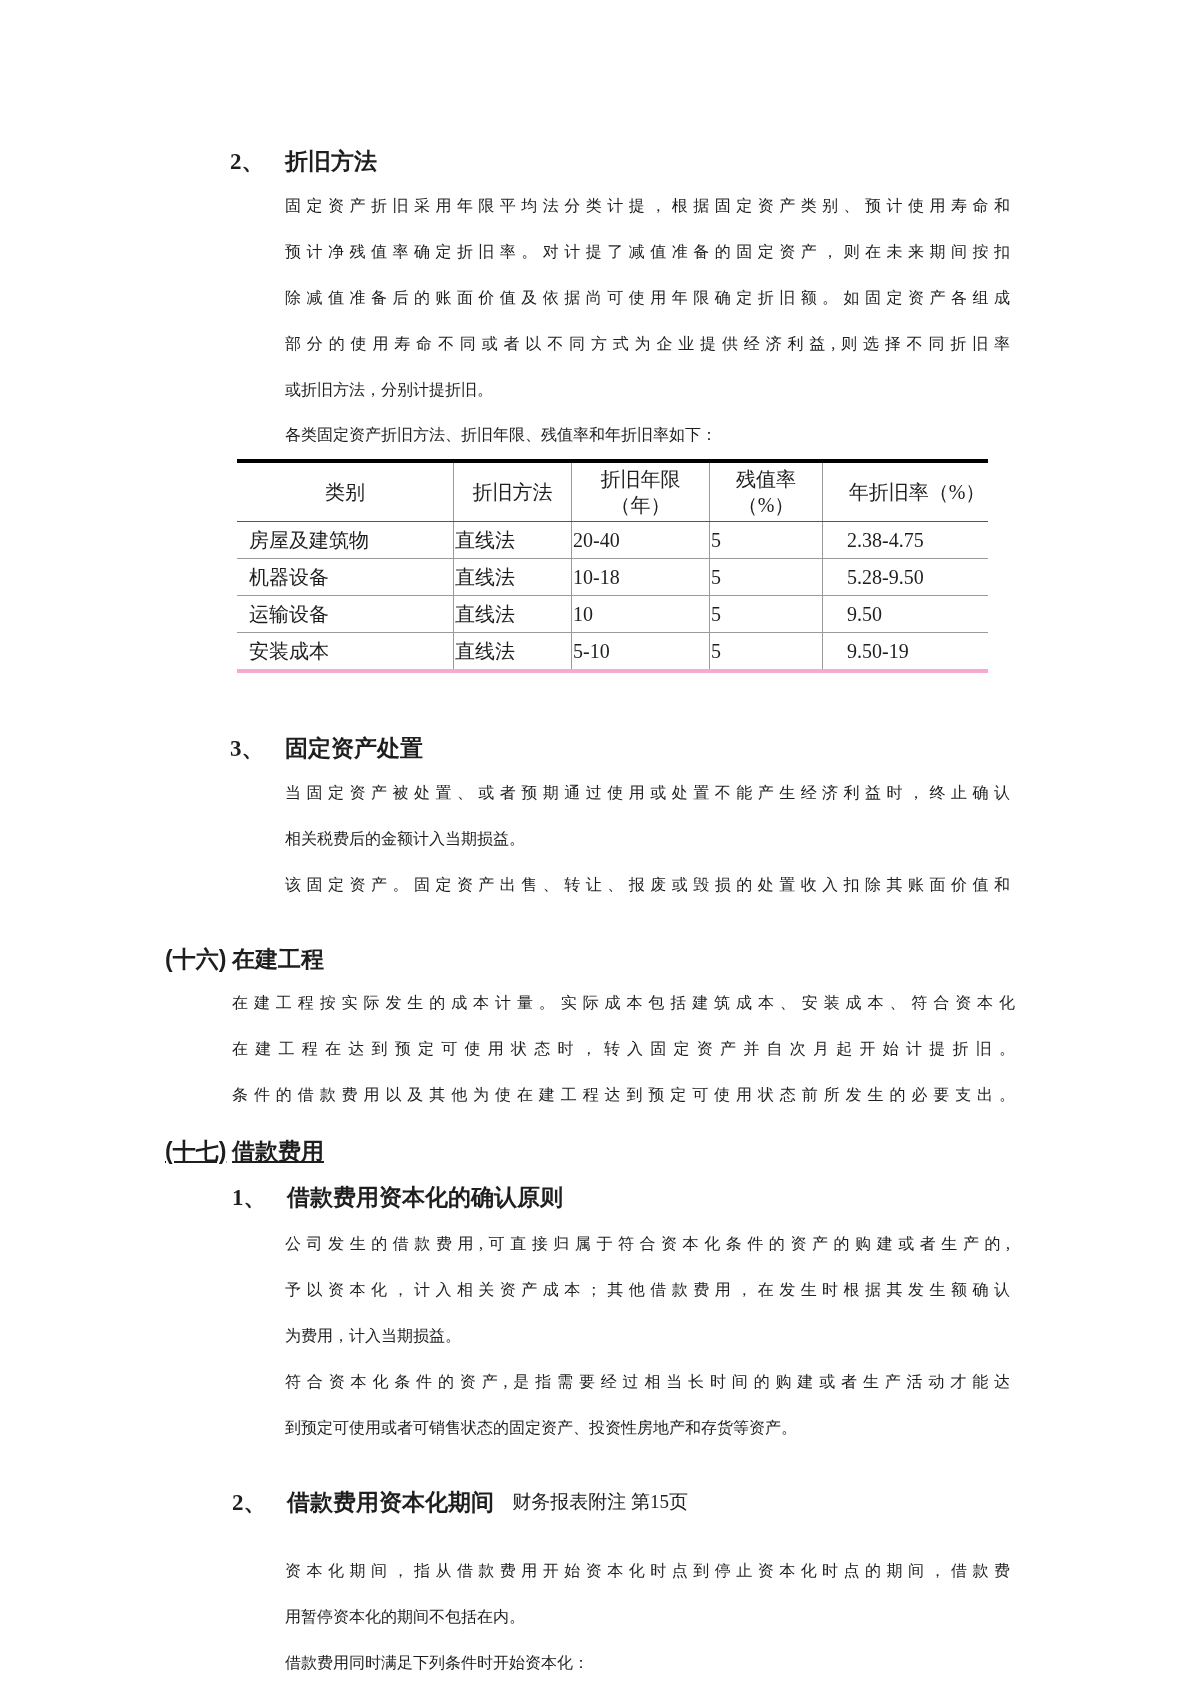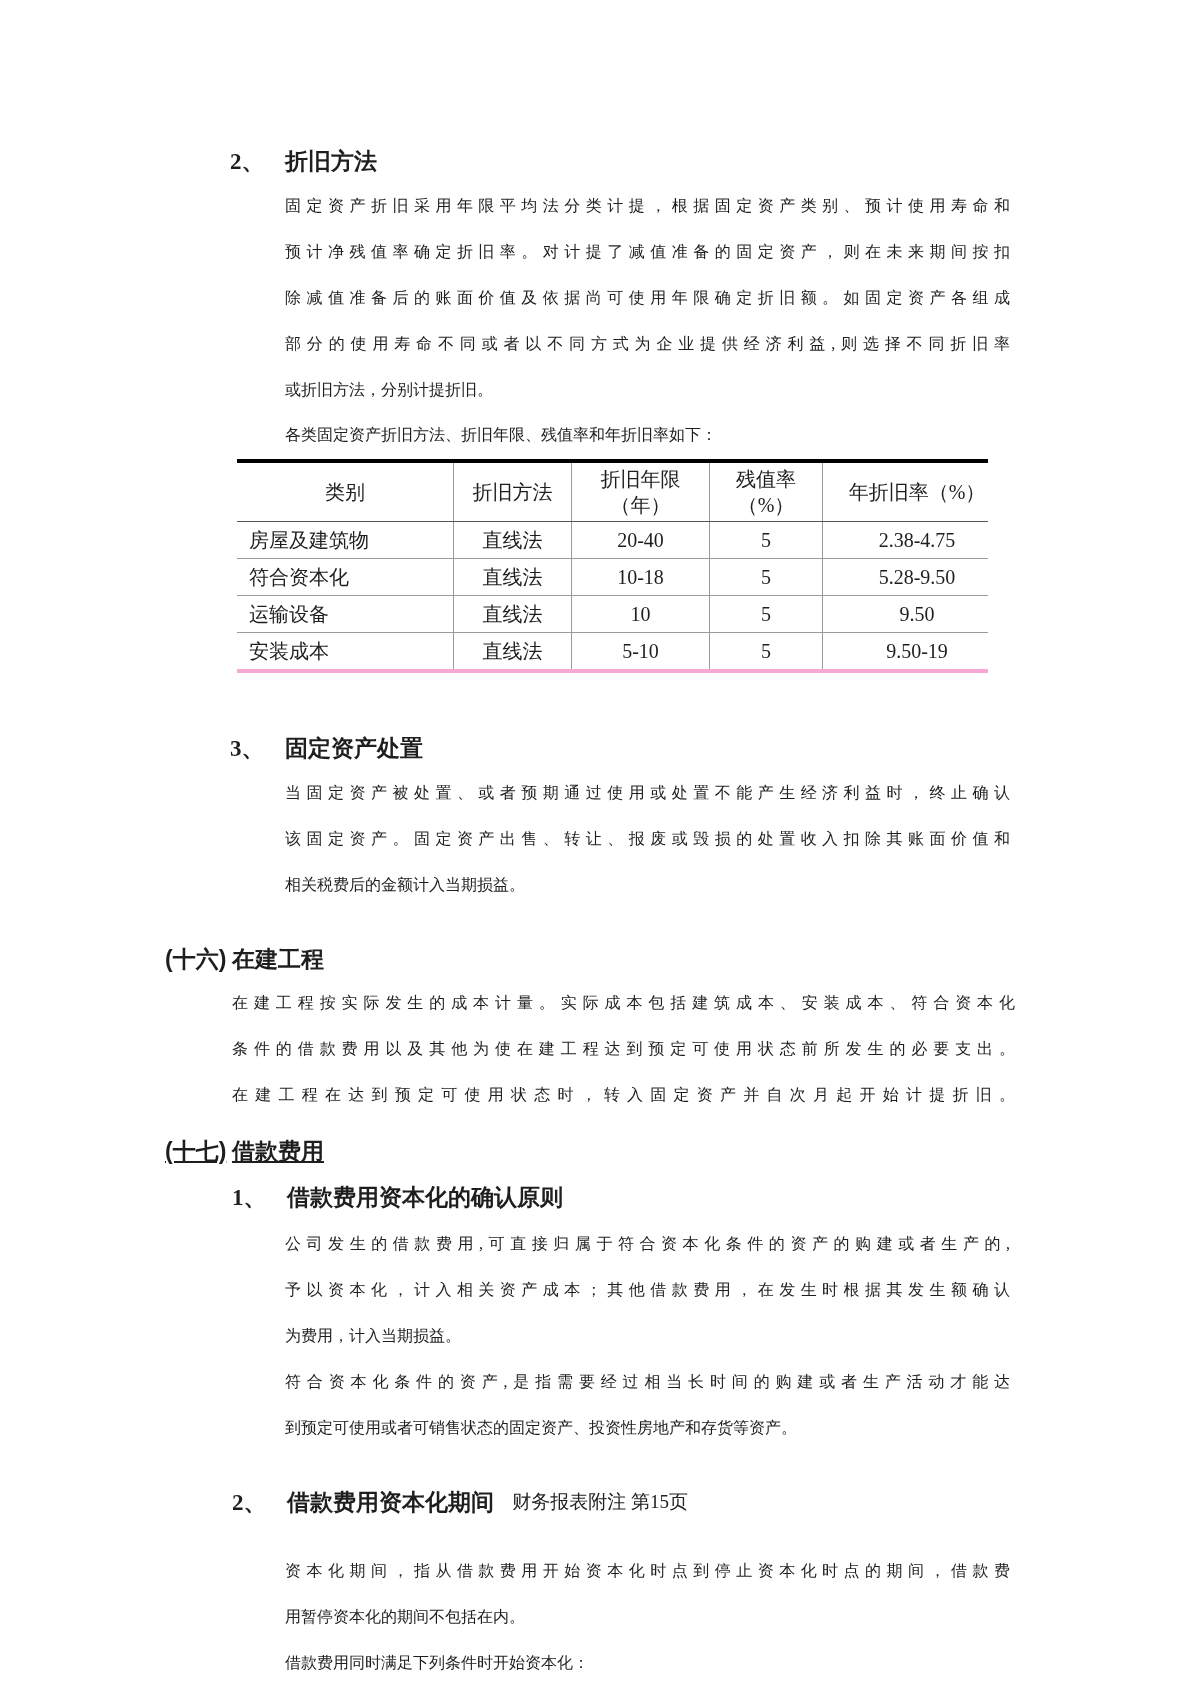--- a/index.html
+++ b/index.html
@@ -47,21 +47,21 @@
     font-weight: normal;
     height: 56px;
     text-align: center;
     vertical-align: middle;
     border-bottom: 1px solid #555;
     white-space: pre-line;
     line-height: 26px;
   }
   .tbl td {
     height: 34px;
-    text-align: center;
+    text-align: left;
     vertical-align: middle;
   }
   .tbl th + th, .tbl td + td { border-left: 1px solid #9a9a9a; }
   .tbl tbody tr + tr td { border-top: 1px solid #9a9a9a; }
   .tbl .c0 { width: 203px; }
   .tbl .c1 { width: 115px; }
   .tbl .c2 { width: 135px; }
   .tbl .c3 { width: 110px; }
   .tbl .c4 { width: 140px; padding-left: 24px; }
   .tbl td.c0 { text-align: left; padding-left: 12px; }
@@ -115,21 +115,21 @@
       </thead>
       <tbody>
         <tr>
           <td class="c0">房屋及建筑物</td>
           <td class="c1">直线法</td>
           <td class="c2">20-40</td>
           <td class="c3">5</td>
           <td class="c4">2.38-4.75</td>
         </tr>
         <tr>
-          <td class="c0">符合资本化</td>
+          <td class="c0">机器设备</td>
           <td class="c1">直线法</td>
           <td class="c2">10-18</td>
           <td class="c3">5</td>
           <td class="c4">5.28-9.50</td>
         </tr>
         <tr>
           <td class="c0">运输设备</td>
           <td class="c1">直线法</td>
           <td class="c2">10</td>
           <td class="c3">5</td>
@@ -144,32 +144,32 @@
         </tr>
       </tbody>
     </table>
 
     <div class="sec-h ind230 mt60">
       <span class="num">3、</span>
       <span class="ht">固定资产处置</span>
     </div>
     <div class="para p285 mt6">
       <div class="bl j">当固定资产被处置、或者预期通过使用或处置不能产生经济利益时，终止确认</div>
+      <div class="bl">相关税费后的金额计入当期损益。</div>
       <div class="bl j">该固定资产。固定资产出售、转让、报废或毁损的处置收入扣除其账面价值和</div>
-      <div class="bl">相关税费后的金额计入当期损益。</div>
     </div>
 
     <div class="sec-h mt36">
       <span class="lbl">(十六)</span>
       <span class="ht">在建工程</span>
     </div>
     <div class="para p232 mt6">
       <div class="bl j">在建工程按实际发生的成本计量。实际成本包括建筑成本、安装成本、符合资本化</div>
+      <div class="bl j">在建工程在达到预定可使用状态时，转入固定资产并自次月起开始计提折旧。</div>
       <div class="bl j">条件的借款费用以及其他为使在建工程达到预定可使用状态前所发生的必要支出。</div>
-      <div class="bl j">在建工程在达到预定可使用状态时，转入固定资产并自次月起开始计提折旧。</div>
     </div>
 
     <div class="sec-h mt10">
       <span class="lbl">(十七)</span>
       <span class="ht">借款费用</span>
     </div>
 
     <div class="sec-h ind232 mt16">
       <span class="num">1、</span>
       <span class="ht">借款费用资本化的确认原则</span>

